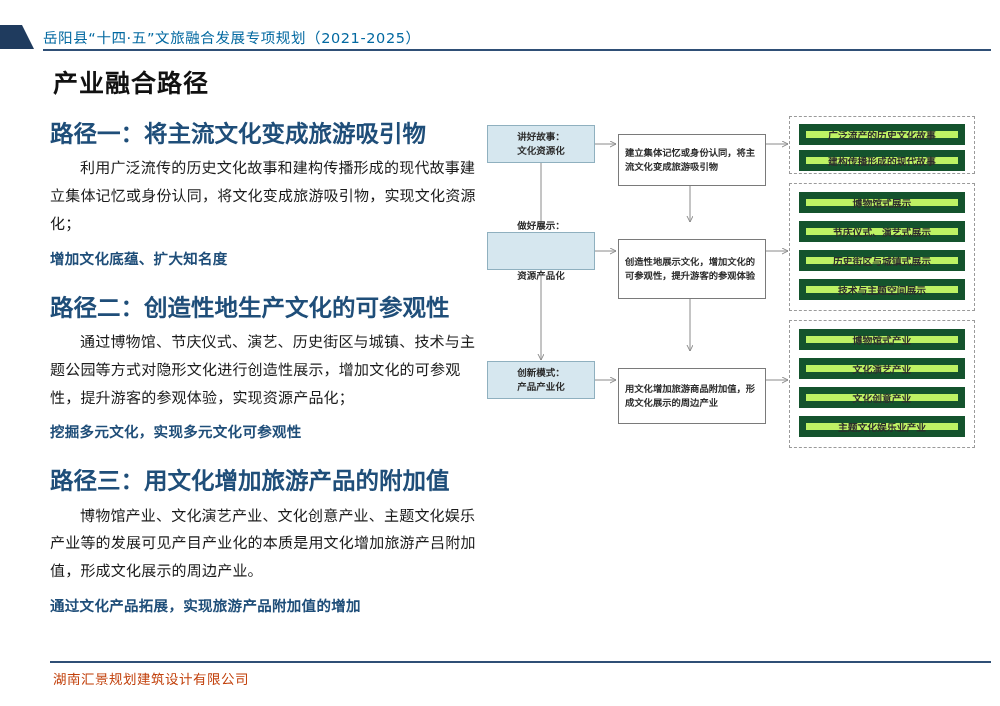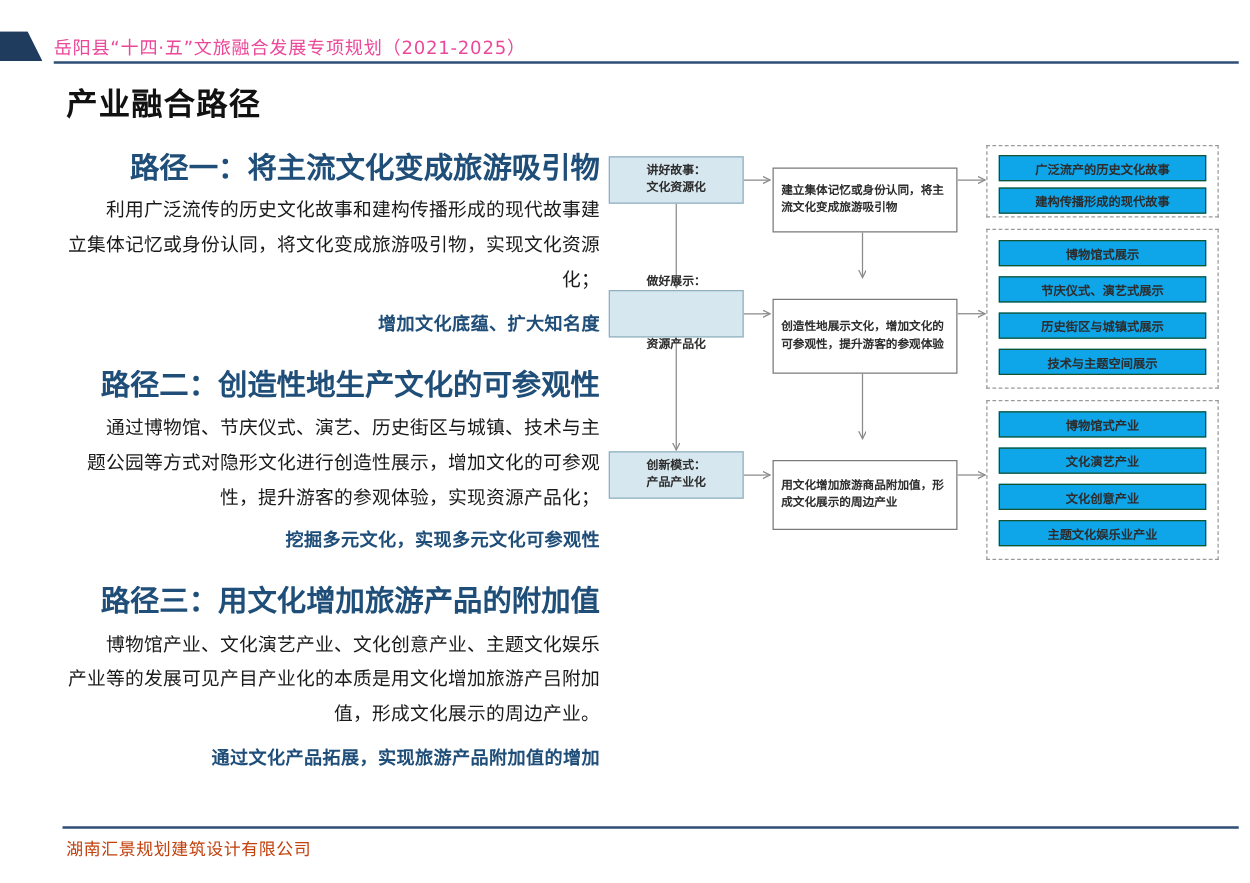--- a/index.html
+++ b/index.html
@@ -15,39 +15,39 @@
   
   #header{position:absolute;left:0;top:0;width:1000px;height:52px;}
   #header-logo{
     position:absolute;left:0;top:25px;
     width:34px;height:24px;
     background:#1f3b5e;
     clip-path:polygon(0 0,22px 0,34px 24px,0 24px);
   }
   #header-title{
     position:absolute;left:43px;top:26px;
-    font-size:14.5px;color:#ec4899;letter-spacing:.6px;
+    font-size:14.5px;color:#0369a1;letter-spacing:.6px;
     white-space:nowrap;
     font-weight:400;
   }
   #header-rule{
     position:absolute;left:43px;top:49px;width:948px;height:2px;
     background:#2f4f76;
   }
 
   
   #page-title{
     position:absolute;left:53px;top:63px;
     font-size:25px;font-weight:bold;color:#111111;
     letter-spacing:1px;
   }
 
   
   #left-col{position:absolute;left:50px;top:120px;width:430px;}
-  .path-block{margin-bottom:22px;text-align:right;}
+  .path-block{margin-bottom:22px;}
   .path-heading{
     font-size:23.5px;font-weight:bold;color:#1f4e79;
     letter-spacing:0px;line-height:1.25;
     margin:0 0 6px 0;
   }
   .path-body{
     font-size:15px;color:#1a1a1a;line-height:1.85;
     text-indent:2em;margin:0 0 8px 0;
     letter-spacing:.2px;
   }
@@ -90,22 +90,22 @@
   }
   .group-box{
     position:absolute;
     box-sizing:border-box;
     border:1px dashed #9a9a9a;
     background:transparent;
   }
   .item-box{
     position:absolute;
     box-sizing:border-box;
-    border:1px solid #14532d;
-    background:#0ea5e9;
+    border:7px solid #14532d;
+    background:#bef264;
     display:flex;align-items:center;justify-content:center;
     font-size:9.8px;font-weight:bold;color:#2d2d2d;
     width:166px;height:21px;
   }
 
   
   #footer-rule{
     position:absolute;left:50px;top:661px;width:941px;height:2px;
     background:#2f4f76;
   }

